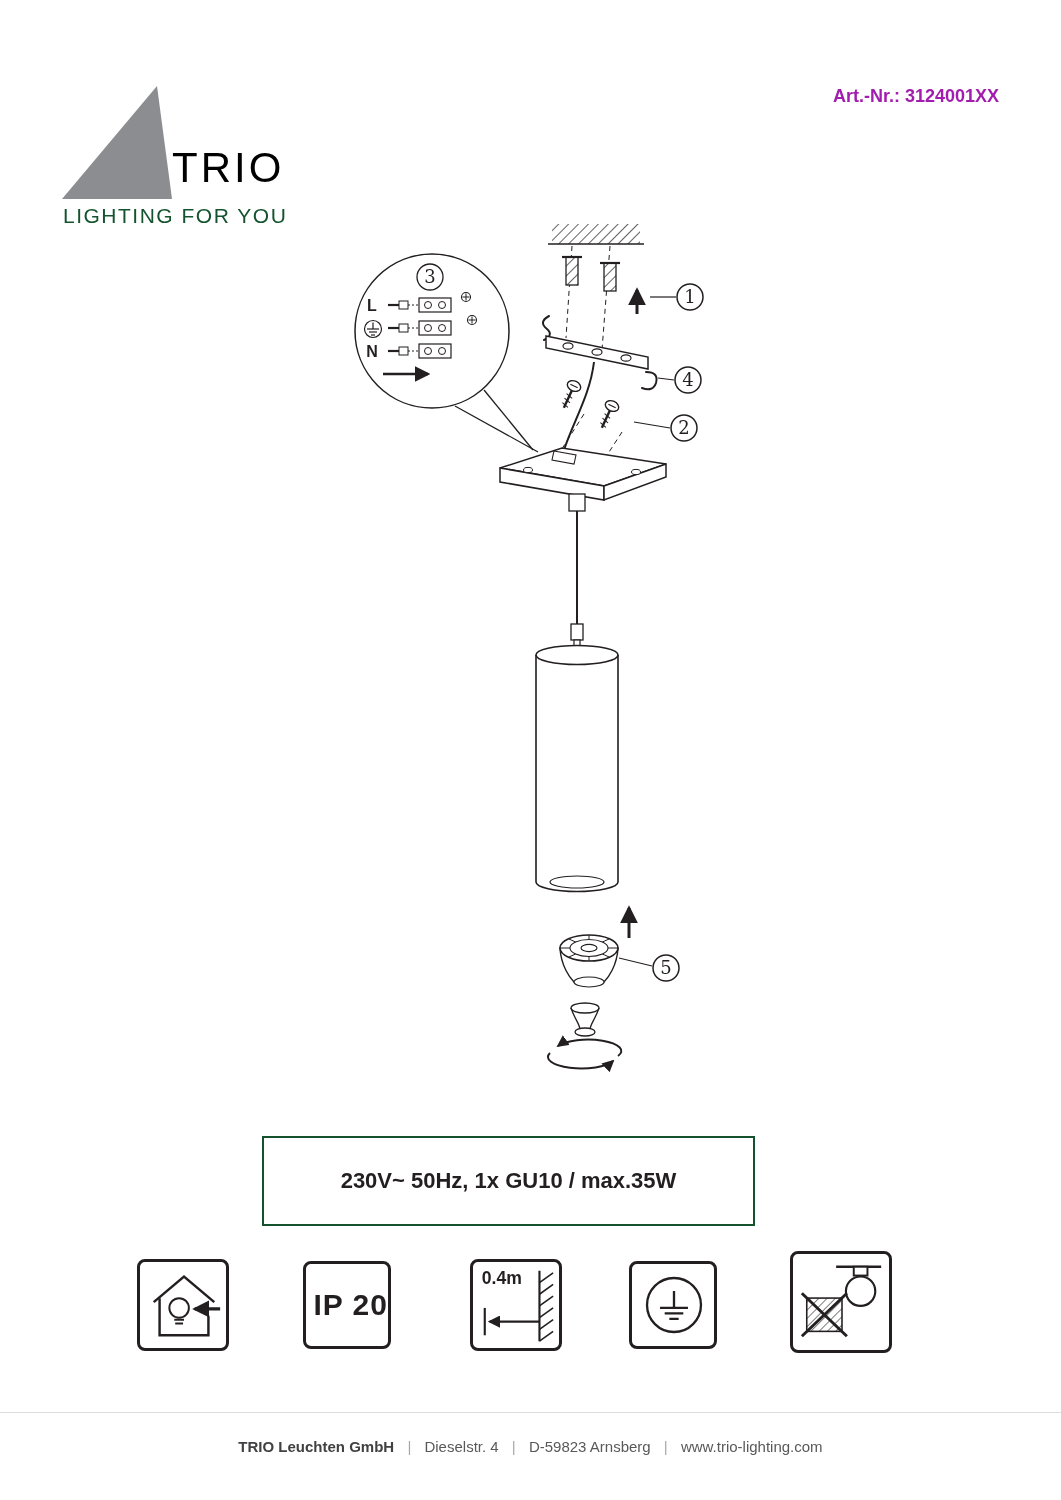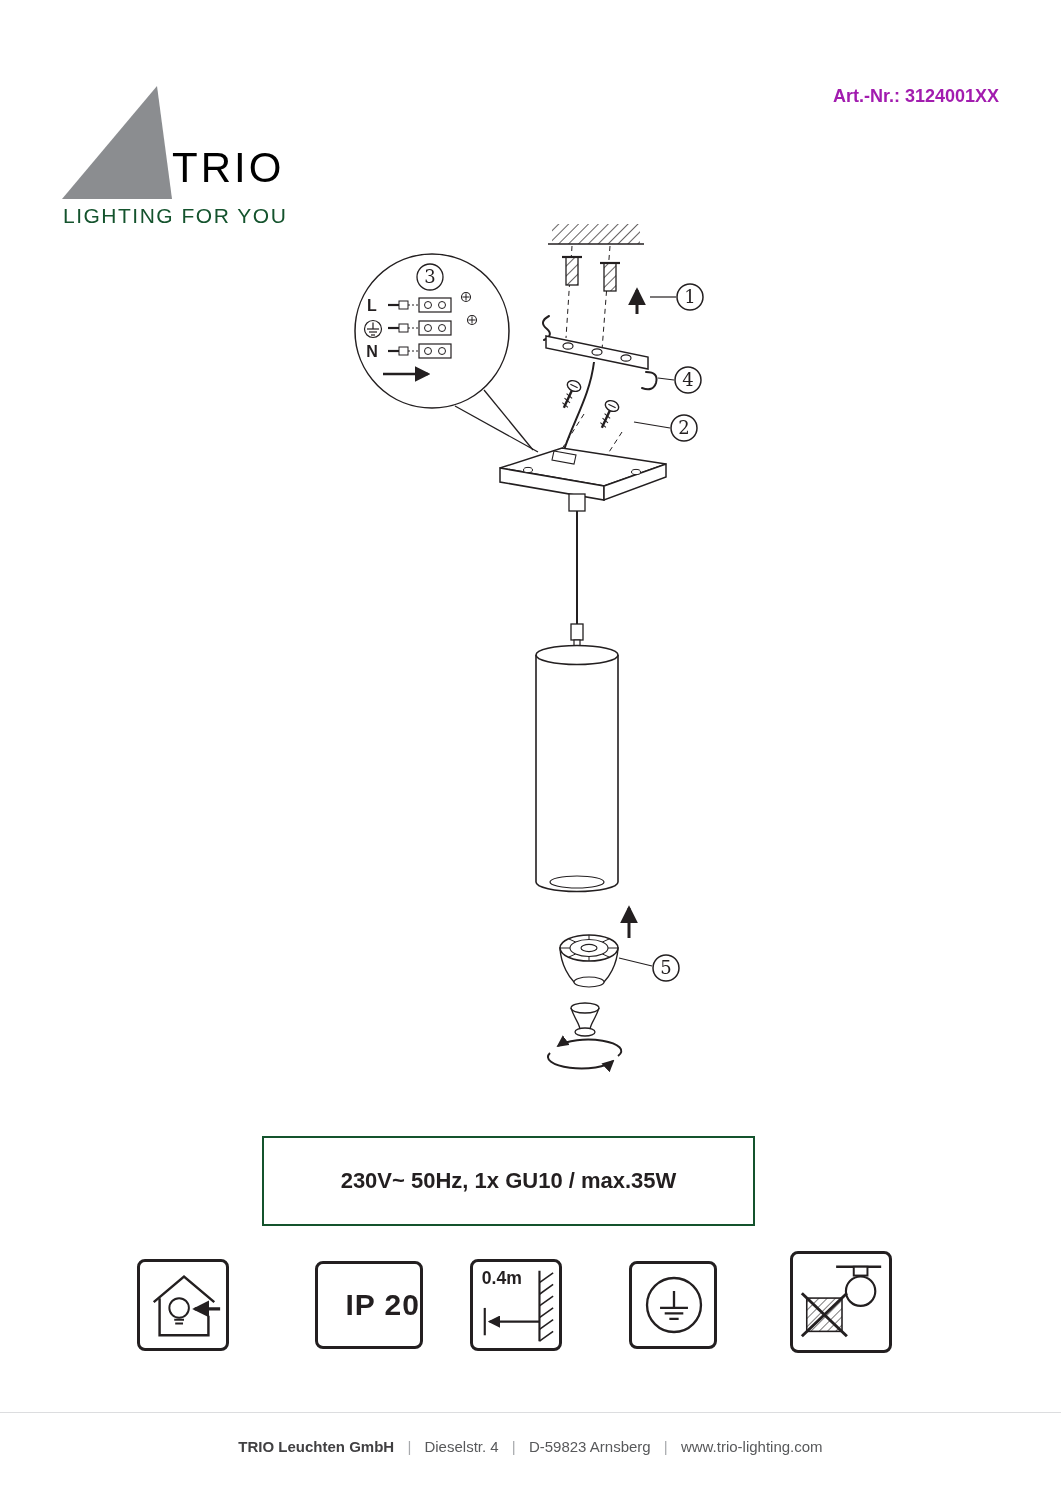--- a/index.html
+++ b/index.html
@@ -244,21 +244,21 @@
       </defs>
       <path d="M12 40 L43 14 L74 40" fill="none" stroke="#231f20" stroke-width="2.5"></path>
       <path d="M18 36 L18 74 L68 74 L68 54" fill="none" stroke="#231f20" stroke-width="2.5"></path>
       <circle cx="38" cy="46" r="10" fill="none" stroke="#231f20" stroke-width="2"></circle>
       <line x1="33" y1="58" x2="43" y2="58" stroke="#231f20" stroke-width="2"></line>
       <line x1="34" y1="62" x2="42" y2="62" stroke="#231f20" stroke-width="2"></line>
       <line x1="80" y1="47" x2="54" y2="47" stroke="#231f20" stroke-width="3.5" marker-end="url(#ah1)"></line>
     </svg>
   </div>
 
-  <div class="icon-box" style="left:315px; top:1261px; width:108px; height:88px;">
+  <div class="icon-box" style="left:303px; top:1261px; width:88px; height:88px;">
     <span class="icon-ip">IP 20</span>
   </div>
 
   <div class="icon-box" style="left:470px; top:1259px; width:92px; height:92px;">
     <svg width="84" height="84" viewBox="0 0 86 86">
       <defs>
         <marker id="ah3" viewBox="0 0 10 10" refX="8.5" refY="5" markerWidth="5" markerHeight="5" orient="auto">
           <path d="M0,0 L10,5 L0,10 z" fill="#231f20"></path>
         </marker>
       </defs>

